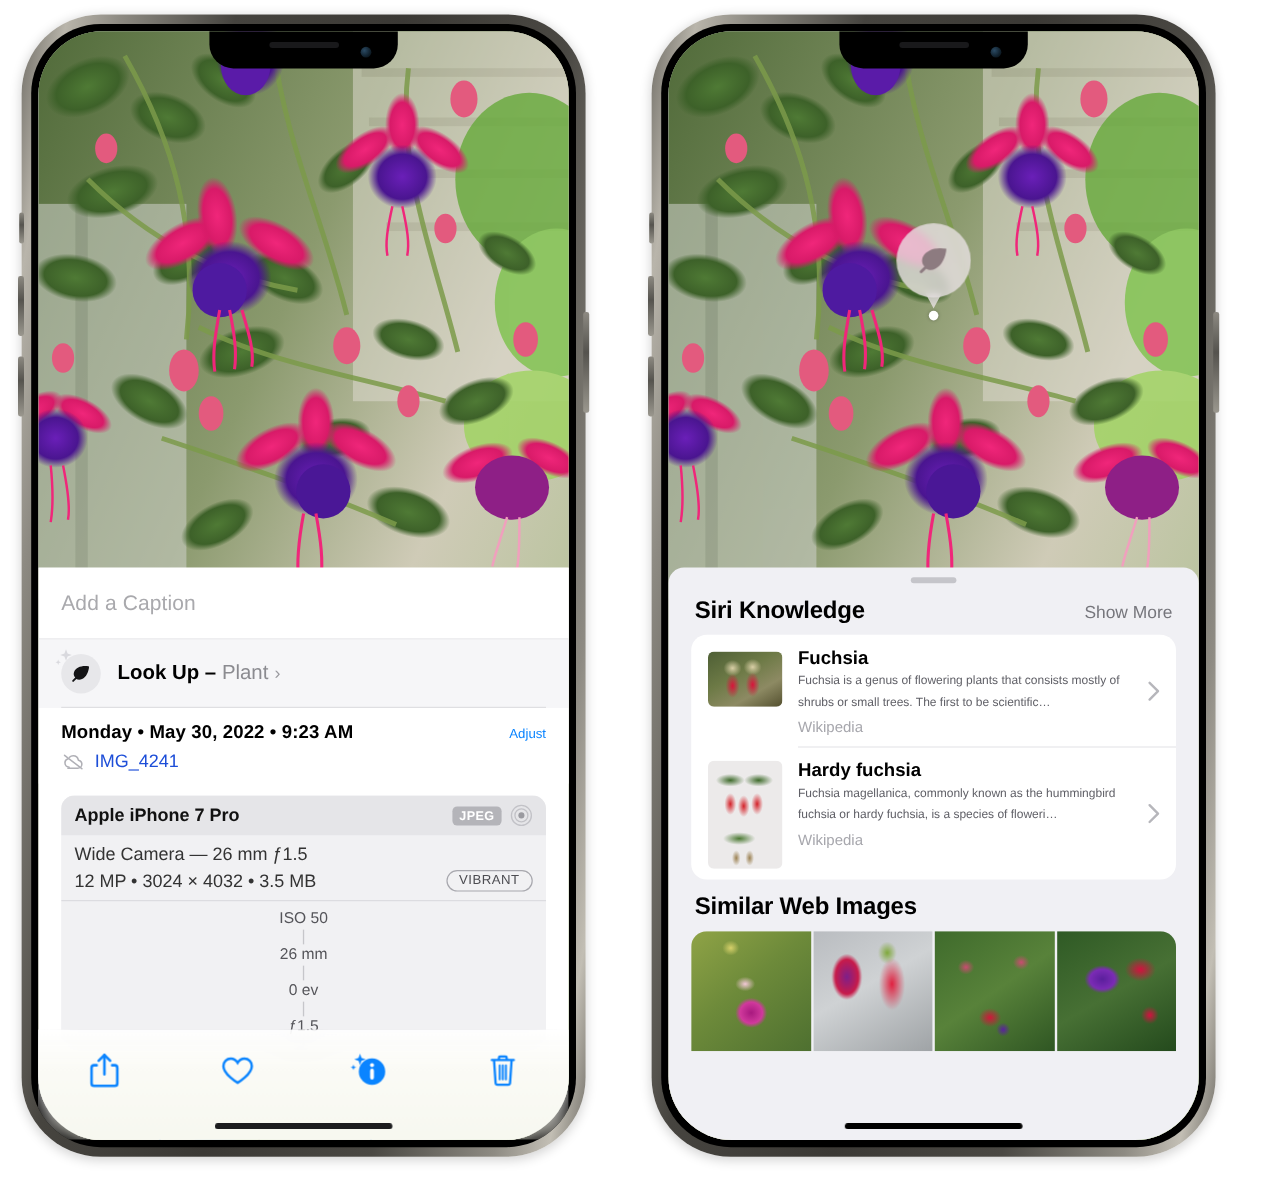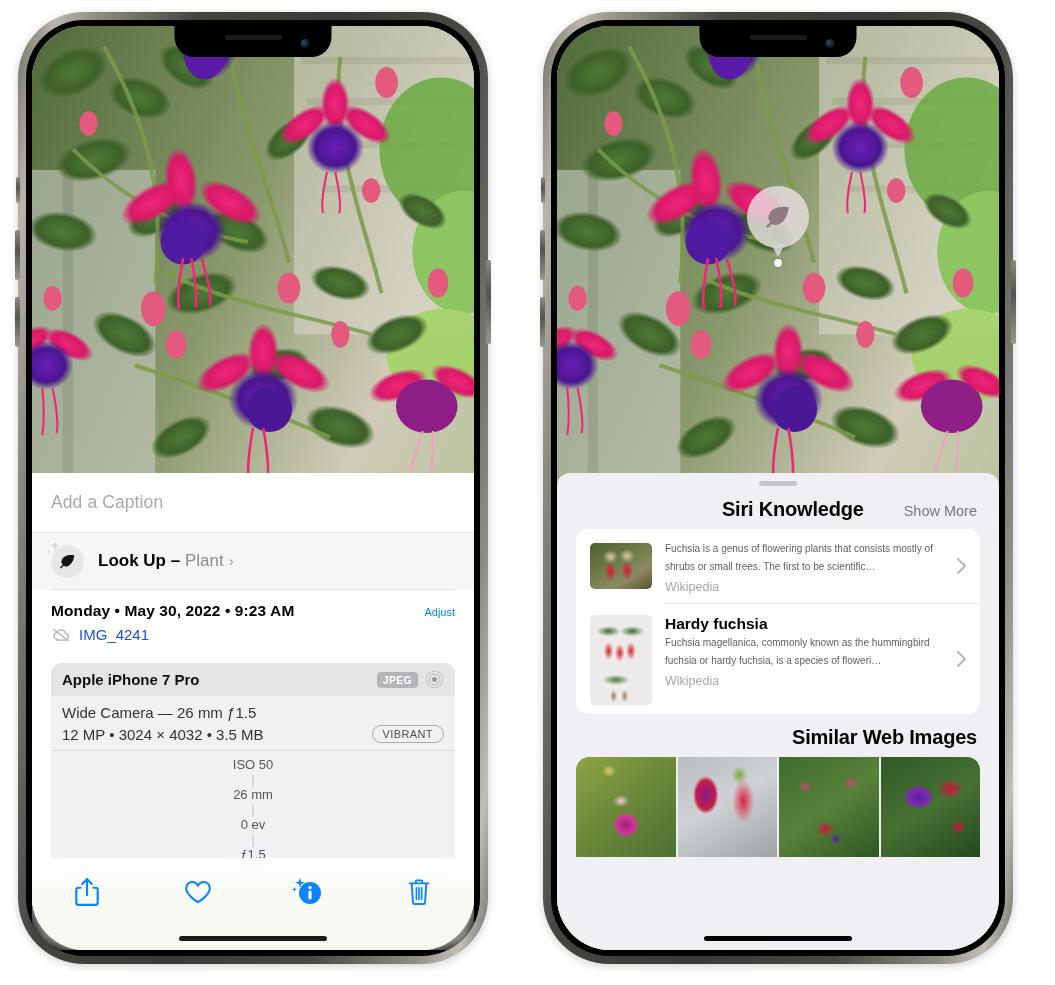--- a/index.html
+++ b/index.html
@@ -251,21 +251,21 @@
   .results-title { font-size: 18px; font-weight: bold; color: #000; }
   .close-btn {
     position: absolute;
     right: 16px; top: 5px;
     width: 30px; height: 30px;
     border-radius: 50%;
     background: #e1e1e6;
     display: flex; align-items: center; justify-content: center;
   }
   .section-head {
-    display: flex; align-items: baseline; justify-content: flex-end;
+    display: flex; align-items: baseline; justify-content: space-between;
     padding: 12px 22px 8px 22px;
     gap: 40px;
   }
   .section-title { font-size: 20px; font-weight: bold; color: #000; letter-spacing: -.2px; }
   .show-more { font-size: 14.5px; color: #76767c; }
   .know-card {
     margin: 0 19px;
     background: #fff;
     border-radius: 13px;
     overflow: hidden;
@@ -826,20 +826,21 @@
 
         <div class="section-head">
           <span class="section-title">Siri Knowledge</span>
           <span class="show-more">Show More</span>
         </div>
 
         <div class="know-card">
           <div class="know-row">
             <div class="know-thumb t1"></div>
             <div class="know-text">
+              <div class="know-title">Fuchsia</div>
               <div class="know-desc">Fuchsia is a genus of flowering plants that consists mostly of shrubs or small trees. The first to be scientific…</div>
               <div class="know-src">Wikipedia</div>
             </div>
             <svg class="know-chev" width="11" height="18" viewBox="0 0 11 18">
               <path d="M2 2 L9 9 L2 16" stroke="#b6b6bb" stroke-width="2" fill="none" stroke-linecap="round" stroke-linejoin="round"></path>
             </svg>
           </div>
           <div class="know-sep"></div>
           <div class="know-row">
             <div class="know-thumb t2"></div>

